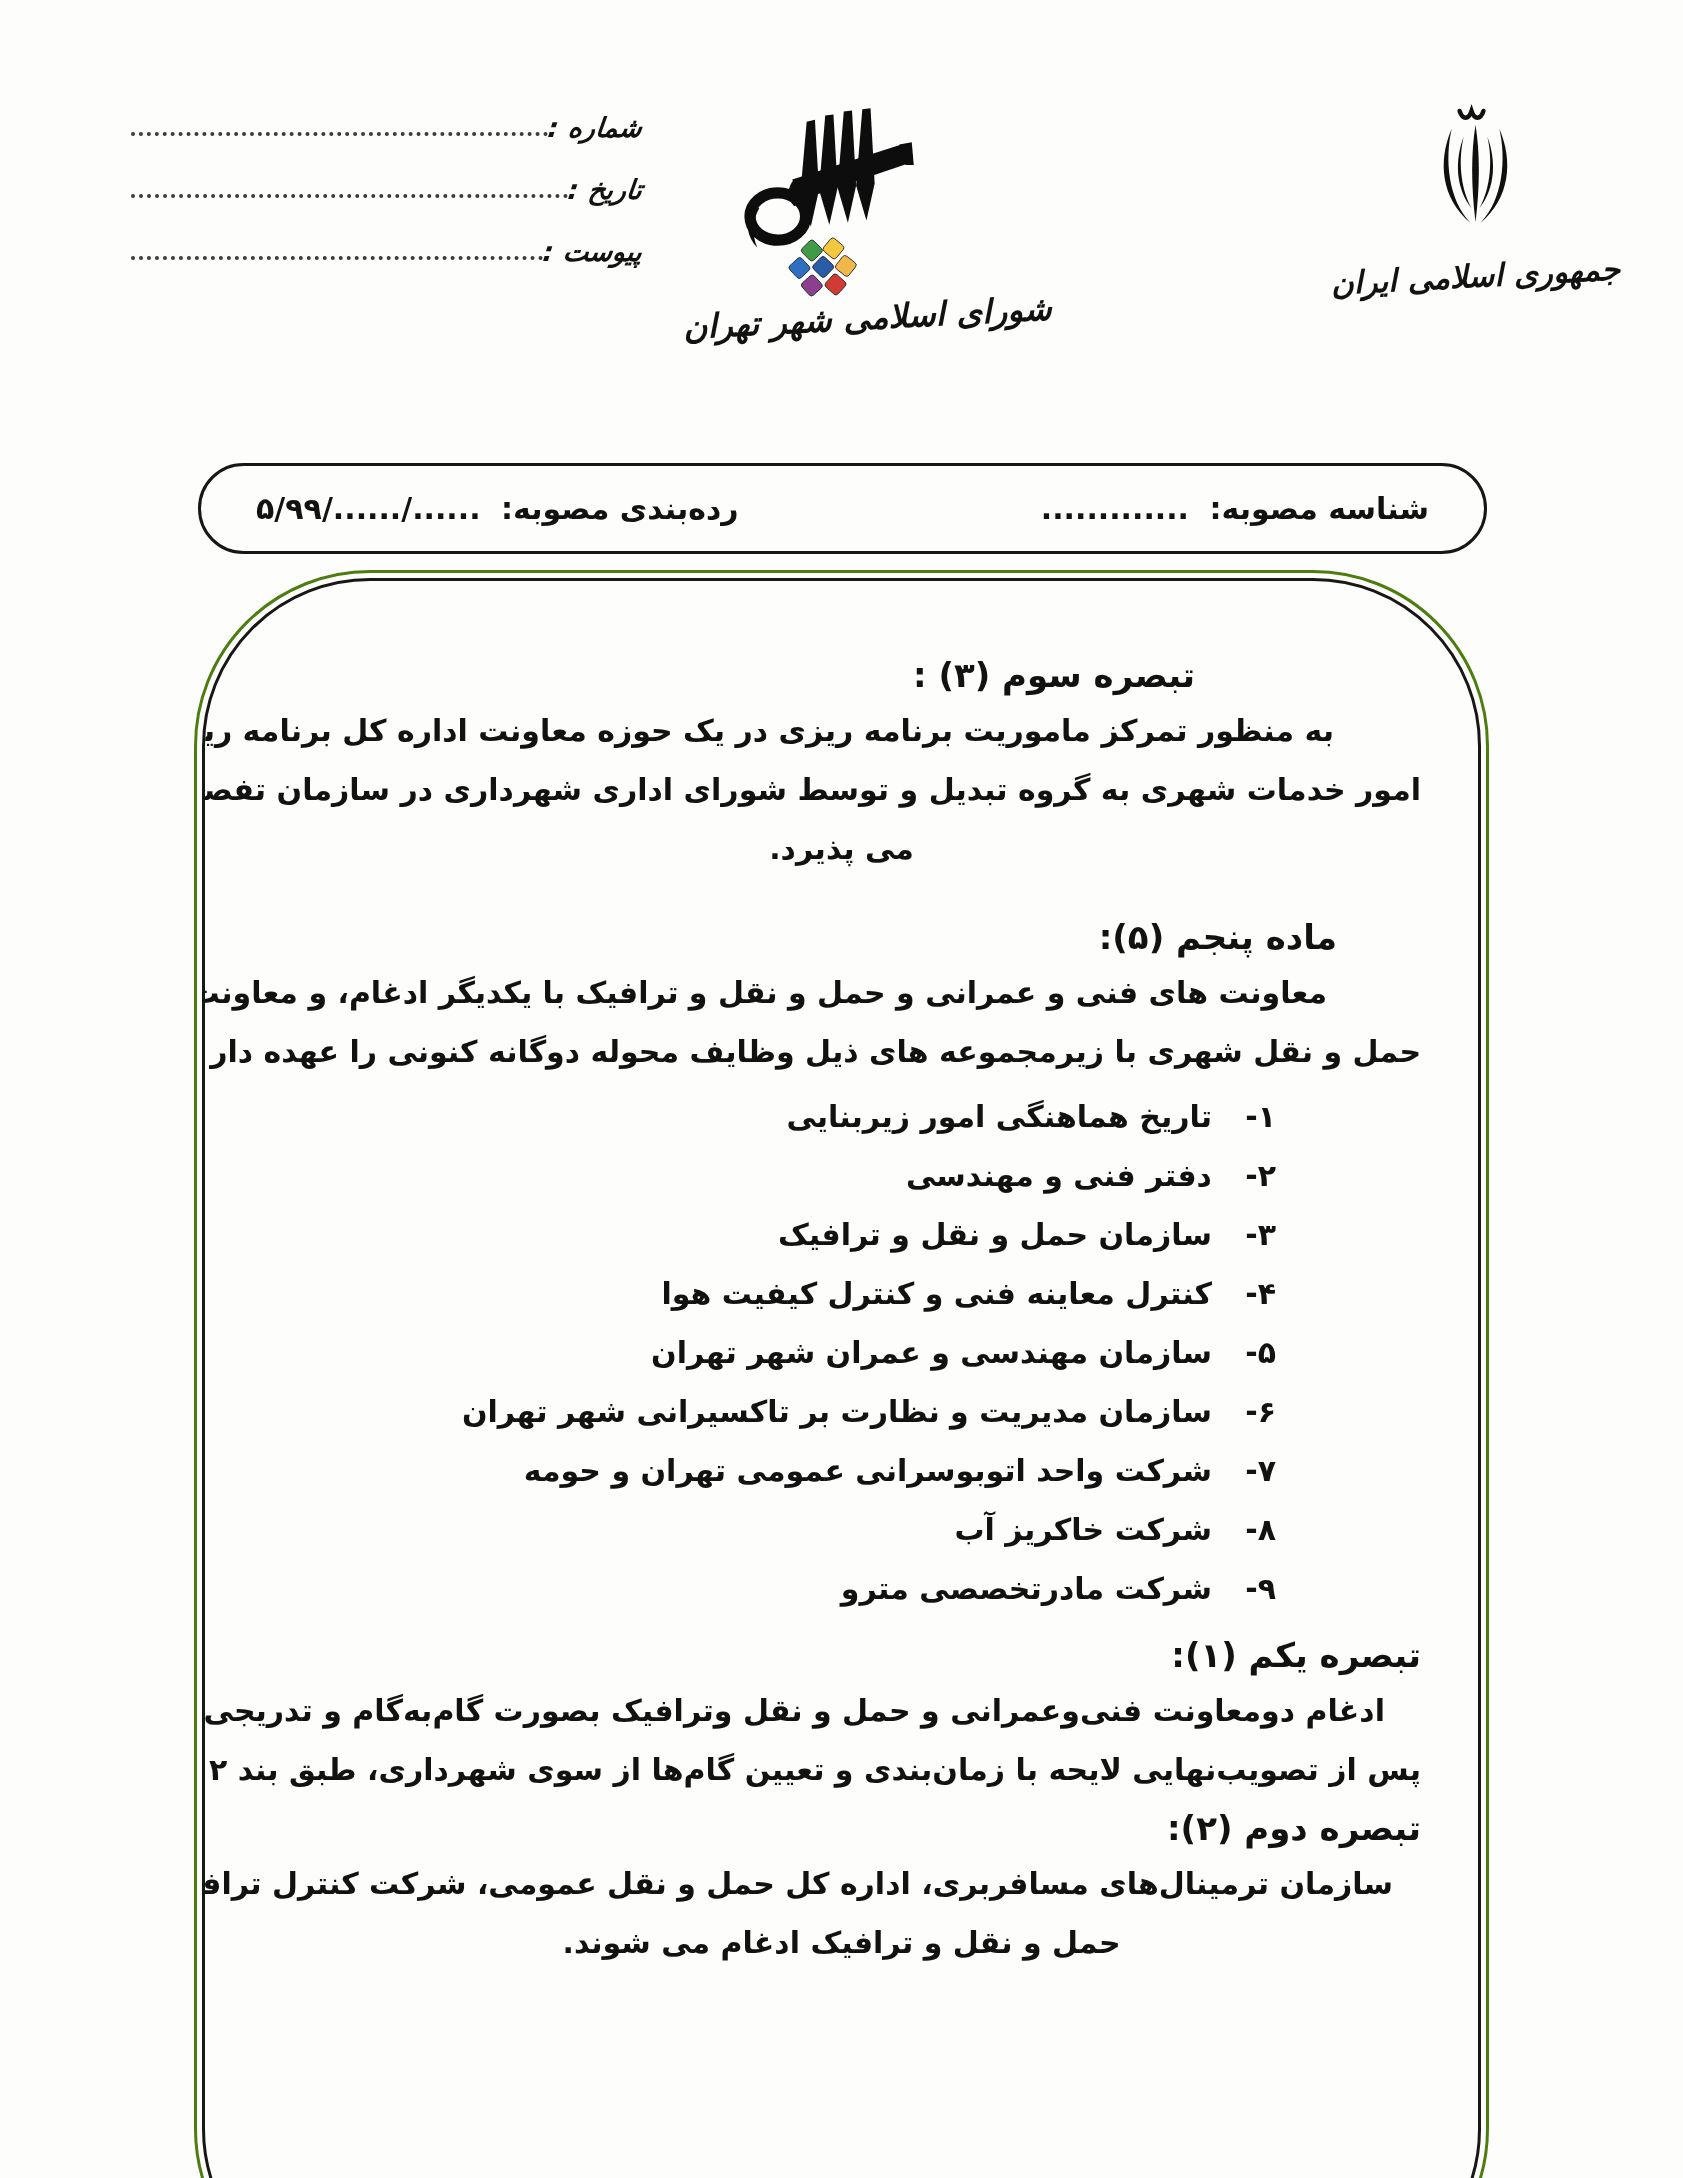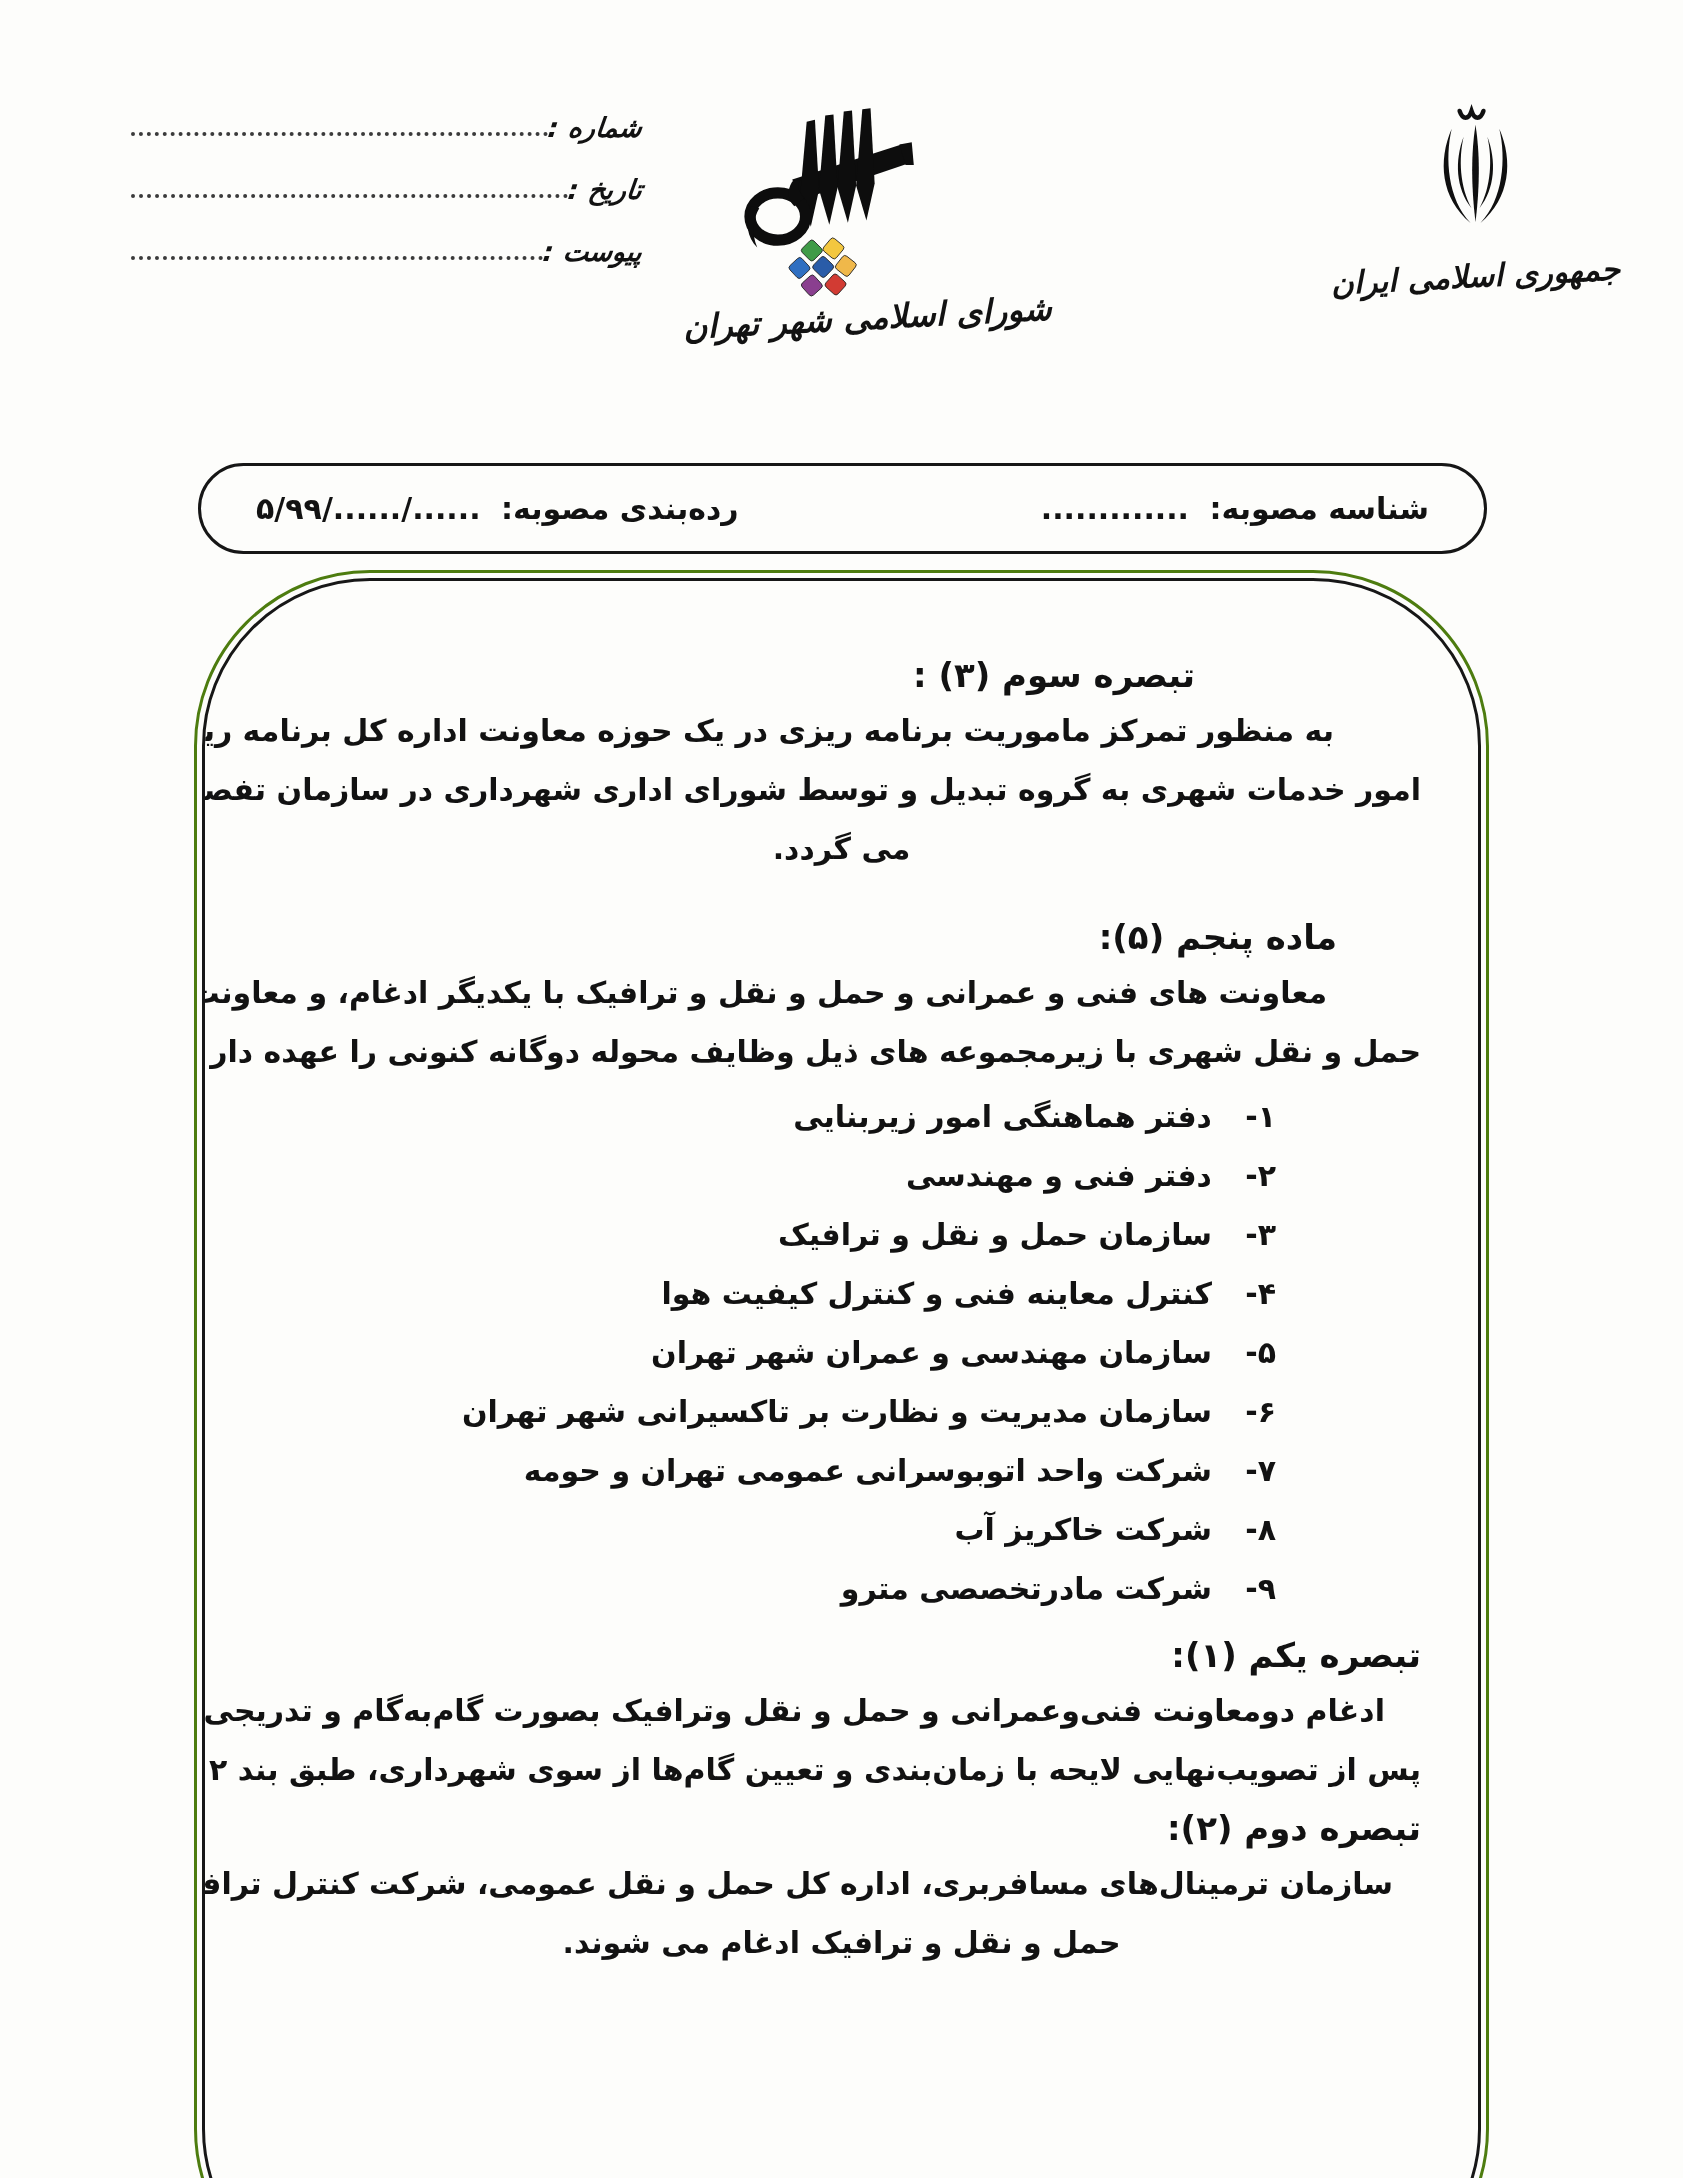--- a/index.html
+++ b/index.html
@@ -116,33 +116,33 @@
 </div>
 
 <div class="main-box">
   <div class="main-inner">
     <div class="content">
 
       <div class="sec-h mr228">تبصره سوم (۳) :</div>
       <div>
         <div class="line ind88">به منظور تمرکز ماموریت برنامه ریزی در یک حوزه معاونت اداره کل برنامه ریزی و تو سعه  شهری</div>
         <div class="line">امور خدمات شهری به گروه تبدیل و توسط شورای اداری شهرداری در سازمان تفصیلی تعیین وضعیت</div>
-        <div class="line center">می گردد.</div>
+        <div class="line center">می پذیرد.</div>
       </div>
 
       <div class="sec-h mr205 gap36">ماده پنجم (۵):</div>
       <div>
         <div class="line ind95">معاونت های فنی و عمرانی و حمل و نقل و ترافیک با یکدیگر ادغام، و معاونت امور زیربنایی و</div>
         <div class="line center">حمل و نقل شهری با زیرمجموعه های ذیل وظایف محوله دوگانه کنونی را عهده دار می گردد.</div>
       </div>
 
       <div class="list">
         <div class="list-row">
           <span class="list-num">۱-</span>
-          <span class="list-text">دفتر هماهنگی امور زیربنایی</span>
+          <span class="list-text">تاریخ هماهنگی امور زیربنایی</span>
         </div>
         <div class="list-row">
           <span class="list-num">۲-</span>
           <span class="list-text">دفتر فنی و مهندسی</span>
         </div>
         <div class="list-row">
           <span class="list-num">۳-</span>
           <span class="list-text">سازمان حمل و نقل و ترافیک</span>
         </div>
         <div class="list-row">

